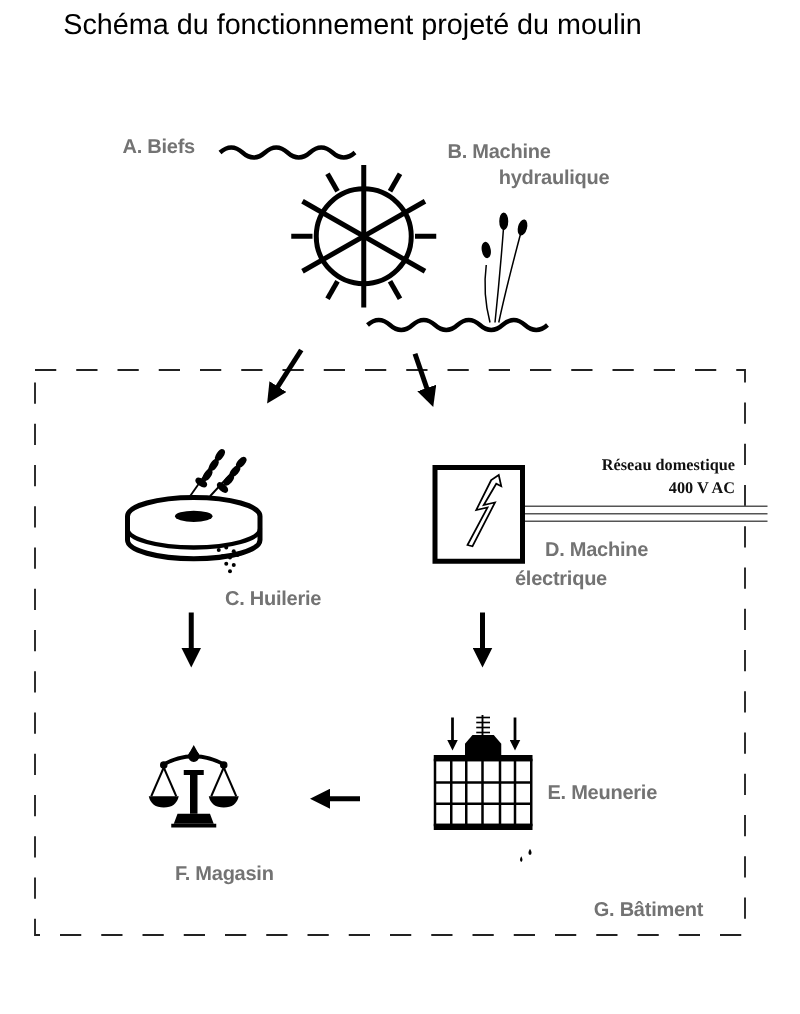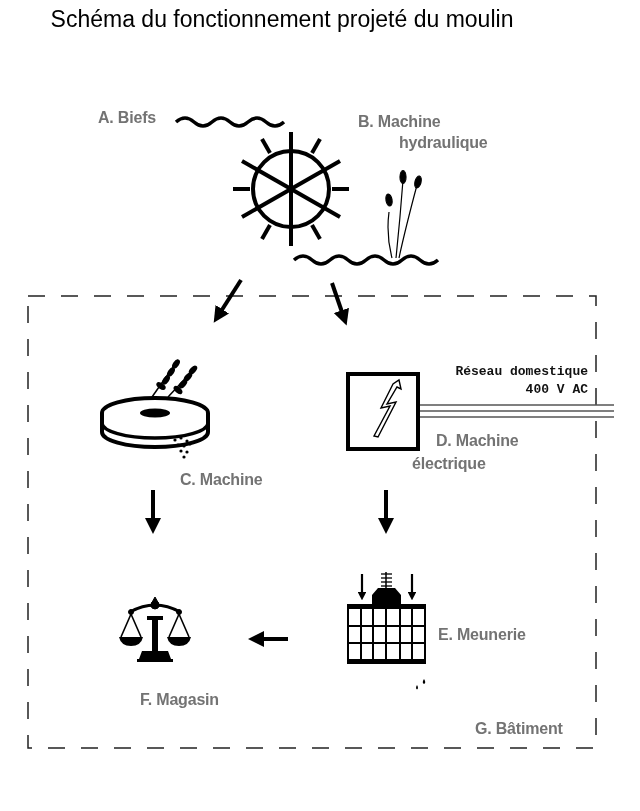--- a/index.html
+++ b/index.html
@@ -1,19 +1,19 @@
 <!DOCTYPE html>
 <html><head>
 <meta charset="utf-8">
 <style>
   html, body { margin: 0; padding: 0; background: #ffffff; }
   body { width: 640px; height: 811px; position: relative; overflow: hidden; font-family: "Liberation Sans", sans-serif; }
   #title { position: absolute; left: 0; top: 6px; width: 564px; text-align: center; font-size: 23px; color: #000; font-family: "Liberation Sans", sans-serif; }
   .lbl { position: absolute; color: #737373; font-weight: bold; font-size: 16px; line-height: 20px; font-family: "Liberation Sans", sans-serif; letter-spacing: -0.2px; }
-  .note { position: absolute; color: #111; font-weight: bold; font-size: 13px; line-height: 16px; text-align: right; font-family: Liberation Mono, monospace; }
+  .note { position: absolute; color: #111; font-weight: bold; font-size: 13px; line-height: 16px; text-align: right; font-family: Liberation Serif, serif; }
   svg#diagram { position: absolute; left: 0; top: 0; }
 </style>
 </head>
 <body>
 
 <div id="title">Schéma du fonctionnement projeté du moulin</div>
 
 <svg id="diagram" width="640" height="811" viewBox="0 0 640 811">
   <defs>
     <marker id="ah" markerWidth="4" markerHeight="4" refX="2" refY="2" orient="auto" markerUnits="strokeWidth">
@@ -141,21 +141,21 @@
     <path d="M119,637 L143,637 Q141,646 131,646 Q121,646 119,637 Z" stroke="none"></path>
     <line x1="179" y1="614" x2="169" y2="637" stroke-width="1.6"></line>
     <line x1="179" y1="614" x2="189" y2="637" stroke-width="1.6"></line>
     <path d="M167,637 L191,637 Q189,646 179,646 Q169,646 167,637 Z" stroke="none"></path>
   </g>
 </svg>
 
 <div class="lbl" style="left:98px; top:108px;">A. Biefs</div>
 <div class="lbl" style="left:358px; top:112px;">B. Machine</div>
 <div class="lbl" style="left:358px; top:133px;margin-left:41px;">hydraulique</div>
-<div class="lbl" style="left:180px; top:470px;">C. Machine</div>
+<div class="lbl" style="left:180px; top:470px;">C. Huilerie</div>
 <div class="lbl" style="left:436px; top:431px;">D. Machine</div>
 <div class="lbl" style="left:412px; top:454px;">électrique</div>
 <div class="lbl" style="left:438px; top:625px;">E. Meunerie</div>
 <div class="lbl" style="left:108px; top:690px;margin-left:32px;">F. Magasin</div>
 <div class="lbl" style="left:475px; top:719px;">G. Bâtiment</div>
 
 <div class="note" style="left:440px; top:364px; width:148px;">Réseau domestique</div>
 <div class="note" style="left:440px; top:382px; width:148px;">400 V AC</div>
 
 </body></html>

